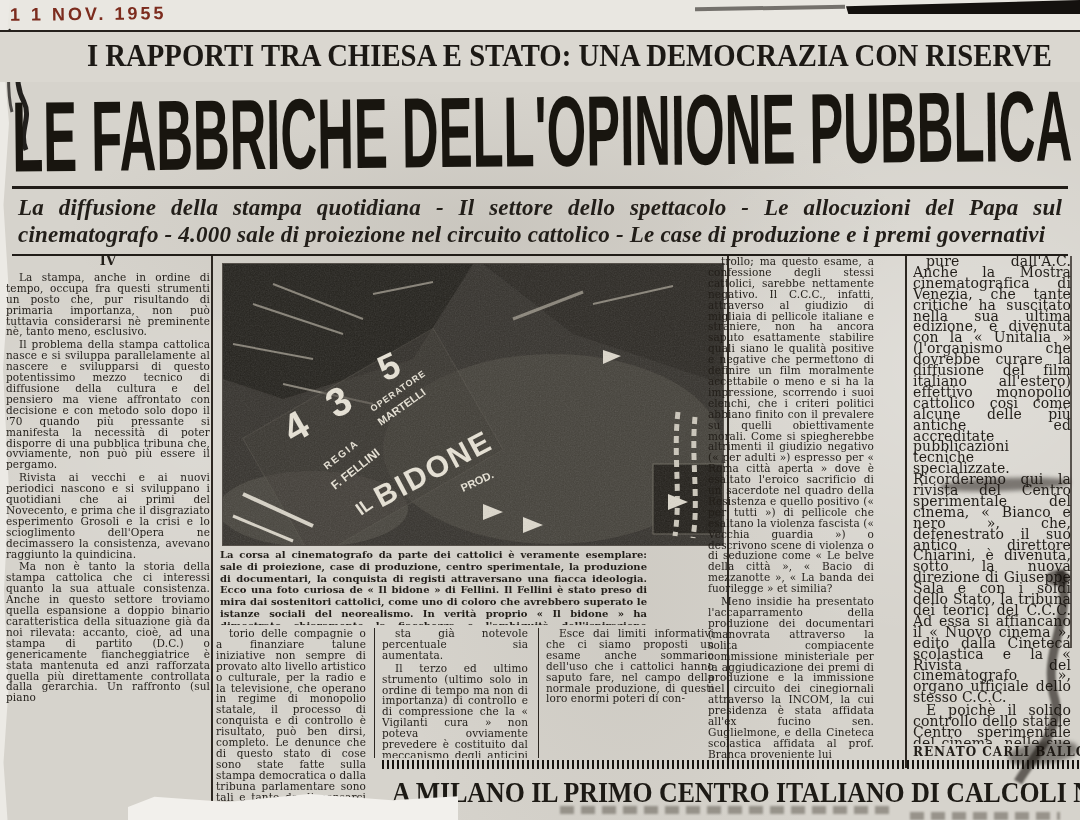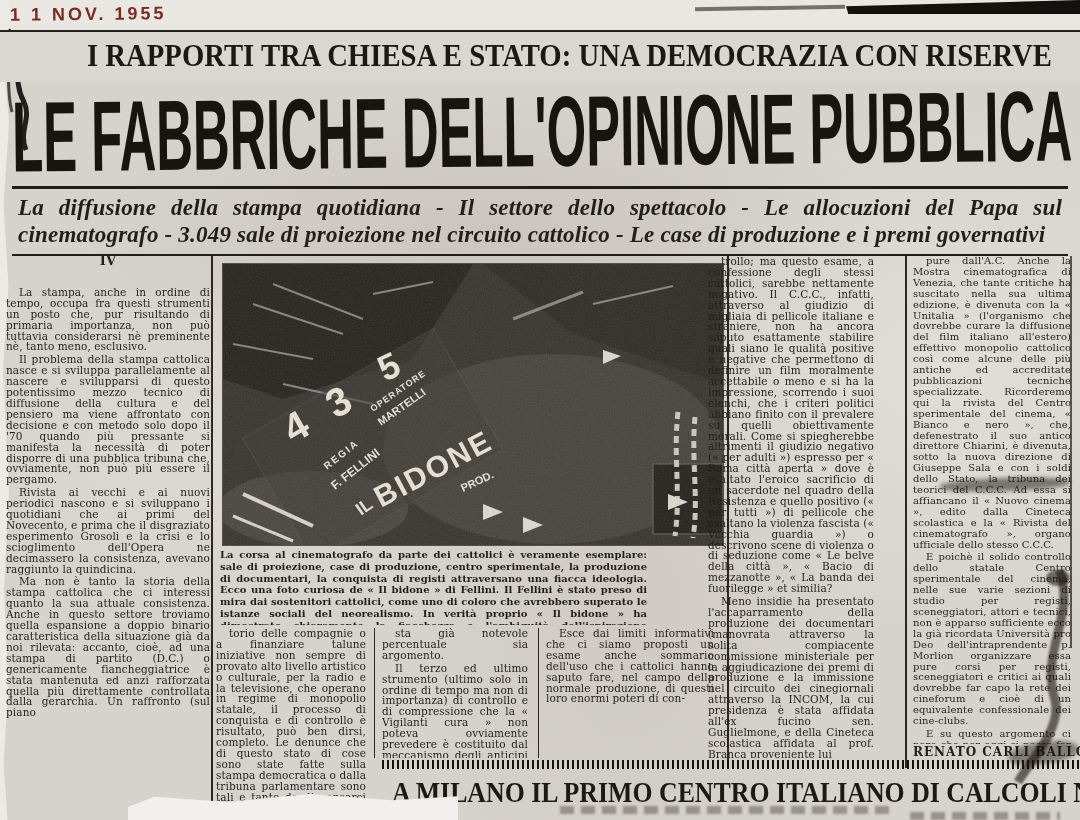--- a/index.html
+++ b/index.html
@@ -27,22 +27,22 @@
     font-family:"Liberation Serif",serif;font-style:italic;font-weight:bold;
     font-size:23px;line-height:27px;text-align:justify;letter-spacing:.2px;}
   .col{position:absolute;text-align:justify;font-size:10.5px;line-height:10.9px;
     overflow:hidden;letter-spacing:0.1px;}
   .col p{margin:0 0 2px 0;text-indent:13px;}
   .c1{left:6px;top:256px;width:204px;height:564px;}
   .c2{left:216px;top:628px;width:150px;height:192px;}
   .c3{left:382px;top:628px;width:146px;height:130px;}
   .c4{left:546px;top:628px;width:168px;height:130px;}
   .c5{left:708px;top:256px;width:166px;height:502px;}
-  .c6{left:913px;top:256px;width:158px;height:488px;font-size:10px;}
-  .roman{text-align:center;font-weight:bold;font-size:13px;margin-bottom:20px;text-indent:0;}
+  .c6{left:913px;top:256px;width:158px;height:488px;font-size:14px;}
+  .roman{text-align:center;font-weight:bold;font-size:13px;margin-bottom:5px;text-indent:0;}
   .vr{position:absolute;background:#2c2721;width:2px;}
   .vr1{left:211px;top:256px;height:562px;}
   .vr2{left:727px;top:256px;height:506px;}
   .vr3{left:905px;top:256px;height:512px;}
   .vr4{left:1070px;top:256px;height:392px;opacity:.75;}
   .vrA{left:374px;top:628px;height:130px;width:1px;}
   .vrB{left:538px;top:628px;height:130px;width:1px;}
   .photo{left:222px;top:263px;border:1px solid #55504a;background:#36332e;}
   .caption{left:220px;top:549px;width:427px;height:76px;overflow:hidden;
     font-weight:bold;font-size:10px;line-height:11.8px;text-align:justify;}
@@ -83,21 +83,21 @@
   <div class="abs kicker-band">
     <svg width="1080" height="46">
       <text x="56" y="34" font-family="Liberation Serif, serif" font-weight="bold" font-size="31" fill="#1c1915" textLength="965" lengthAdjust="spacingAndGlyphs">I RAPPORTI TRA CHIESA E STATO: UNA DEMOCRAZIA CON RISERVE</text>
     </svg>
   </div>
 
   <svg class="abs headline-svg" width="1070" height="100">
     <text x="2" y="86" font-family="Liberation Sans, sans-serif" font-weight="bold" font-size="100" fill="#18150f" textLength="1060" lengthAdjust="spacingAndGlyphs">LE FABBRICHE DELL'OPINIONE PUBBLICA</text>
   </svg>
 
-  <div class="abs subhead">La diffusione della stampa quotidiana - Il settore dello spettacolo - Le allocuzioni del Papa sul cinematografo - 3.049 sale di proiezione nel circuito cattolico - Le case di produzione e i premi governativi</div>
+  <div class="abs subhead">La diffusione della stampa quotidiana - Il settore dello spettacolo - Le allocuzioni del Papa sul cinematografo - 4.000 sale di proiezione nel circuito cattolico - Le case di produzione e i premi governativi</div>
 
   <div class="vr vr1"></div>
   <div class="vr vr2"></div>
   <div class="vr vr3"></div>
   <div class="vr vr4"></div>
   <div class="vr vrA"></div>
   <div class="vr vrB"></div>
 
   <div class="col c1">
     <div class="roman">IV</div>
@@ -158,21 +158,21 @@
     <rect width="500" height="281" filter="url(#grain)" opacity="0.16"></rect>
   </svg>
 
   <div class="abs caption">La corsa al cinematografo da parte dei cattolici è veramente esemplare: sale di proiezione, case di produzione, centro sperimentale, la produzione di documentari, la conquista di registi attraversano una fiacca ideologia. Ecco una foto curiosa de « Il bidone » di Fellini. Il Fellini è stato preso di mira dai sostenitori cattolici, come uno di coloro che avrebbero superato le istanze sociali del neorealismo. In verità proprio « Il bidone » ha dimostrato chiaramente la fiacchezza e l'ambiguità dell'ispirazione cattolica del regista.</div>
 
   <div class="col c2">
     <p class="para">torio delle compagnie o a finanziare talune iniziative non sempre di provato alto livello artistico o culturale, per la radio e la televisione, che operano in regime di monopolio statale, il processo di conquista e di controllo è risultato, può ben dirsi, completo. Le denunce che di questo stato di cose sono state fatte sulla stampa democratica o dalla tribuna parlamentare sono tali e tante da dispensarci da un più lungo discorso; d'altro canto ogni lettore potrà accertarsene per esperienza diretta attraverso al microfono o allo schermo televisivo domestici.</p>
 
   </div>
   <div class="col c3">
-    <p class="para">sta già notevole percentuale sia argomento.</p>
+    <p class="para">sta già notevole percentuale sia aumentata.</p>
     <p class="para">Il terzo ed ultimo strumento (ultimo solo in ordine di tempo ma non di importanza) di controllo e di compressione che la « Vigilanti cura » non poteva ovviamente prevedere è costituito dal meccanismo degli anticipi e dei premi di produzione che nelle sue due branche del credito cinematografico (una</p>
   </div>
   <div class="col c4">
     <p class="para">Esce dai limiti informativi che ci siamo proposti un esame anche sommario dell'uso che i cattolici hanno saputo fare, nel campo della normale produzione, di questi loro enormi poteri di con-</p>
   </div>
 
   <div class="col c5">
     <p class="para">trollo; ma questo esame, a confessione degli stessi cattolici, sarebbe nettamente negativo. Il C.C.C., infatti, attraverso al giudizio di migliaia di pellicole italiane e straniere, non ha ancora saputo esattamente stabilire quali siano le qualità positive e negative che permettono di definire un film moralmente accettabile o meno e si ha la impressione, scorrendo i suoi elenchi, che i criteri politici abbiano finito con il prevalere su quelli obiettivamente morali. Come si spiegherebbe altrimenti il giudizio negativo (« per adulti ») espresso per « Roma città aperta » dove è esaltato l'eroico sacrificio di un sacerdote nel quadro della Resistenza e quello positivo (« per tutti ») di pellicole che esaltano la violenza fascista (« Vecchia guardia ») o descrivono scene di violenza o di seduzione come « Le belve della città », « Bacio di mezzanotte », « La banda dei fuorilegge » et similia?</p>
     <p class="para">Meno insidie ha presentato l'accaparramento della produzione dei documentari (manovrata attraverso la solita compiacente commissione ministeriale per la aggiudicazione dei premi di produzione e la immissione nel circuito dei cinegiornali attraverso la INCOM, la cui presidenza è stata affidata all'ex fucino sen. Guglielmone, e della Cineteca scolastica affidata al prof. Branca proveniente lui</p>
   </div>

